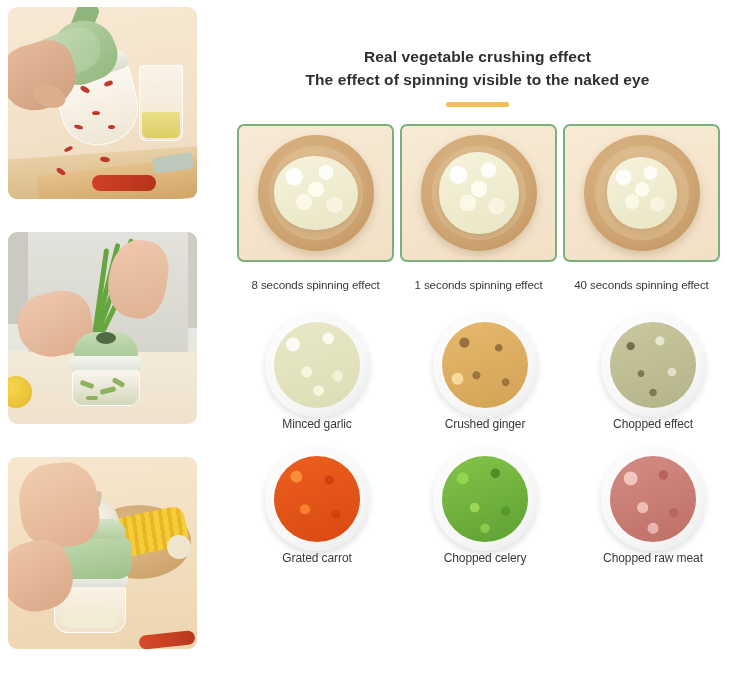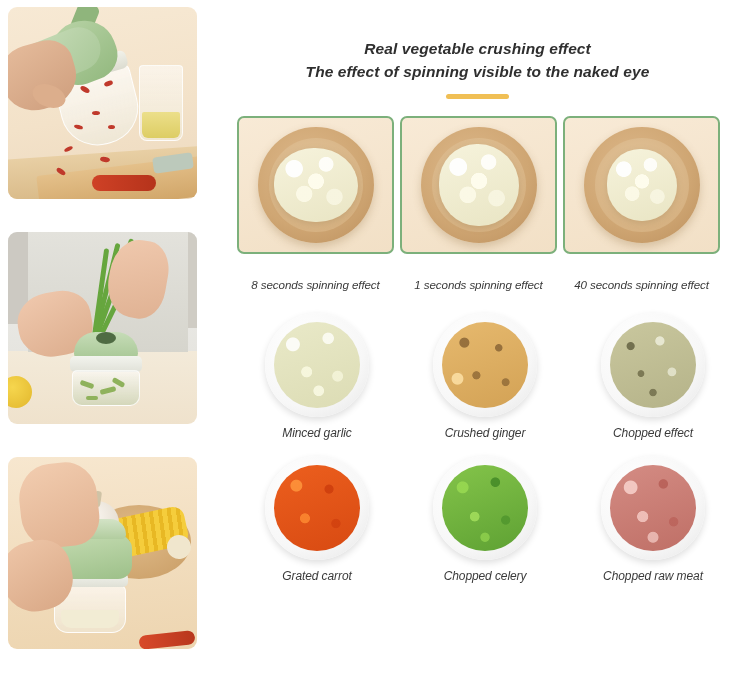--- a/index.html
+++ b/index.html
@@ -179,21 +179,21 @@
     content:''; position:absolute; left:6px; bottom:4px; right:6px; height:18px;
     background:#f2ecd4; border-radius:3px 3px 10px 10px;
   }
   .p3 .chilistrip{
     position:absolute; right:2px; bottom:2px; width:56px; height:14px;
     background:linear-gradient(90deg,#d84a2a,#b8371d); border-radius:7px;
     transform:rotate(-6deg);
   }
 
   
-  .content { position:absolute; left:205px; top:4px; width:545px; height:607px;font-style:italic; }
+  .content { position:absolute; left:205px; top:12px; width:545px; height:607px; }
 
   .head-block { text-align:center; padding-top:33px; }
   .head-line {
     font-size: 15.5px; font-weight: bold; color:#2f2f2f;
     line-height: 23px; letter-spacing:.1px;
   }
   .divider {
     width:63px; height:5px; background:#f0bf55; border-radius:3px;
     margin: 11px auto 0;
   }
@@ -231,21 +231,21 @@
       radial-gradient(circle at 72% 66%, rgba(248,246,226,.9) 0 10%, transparent 11%),
       radial-gradient(circle at 50% 45%, rgba(255,253,238,.95) 0 13%, transparent 14%),
       linear-gradient(160deg,#f6f3dc,#e9e5c4);
     box-shadow: 0 2px 6px rgba(140,115,70,.25);
   }
   .pile-a { width: 84px; height: 74px; }
   .pile-b { width: 80px; height: 82px; }
   .pile-c { width: 70px; height: 72px; }
 
   .panel-labels {
-    display:flex; gap:6px; margin: 24px 0 0 32px;
+    display:flex; gap:6px; margin: 16px 0 0 32px;
   }
   .panel-label {
     width:157px; text-align:center;
     font-size: 11.6px; color:#3a3a3a; letter-spacing:-.1px;
   }
 
   
   .bowl-grid { margin: 22px 0 0 28px; }
   .bowl-row { display:flex; margin-bottom: 16px; }
   .bowl-cell { width: 168px; text-align:center; }
@@ -254,21 +254,21 @@
     border-radius:50%;
     background: radial-gradient(circle at 38% 32%, #ffffff 0%, #f7f7f7 62%, #e4e4e4 100%);
     box-shadow: 0 3px 7px rgba(0,0,0,.13);
     position: relative;
   }
   .bowl .fill {
     position:absolute; left:9px; top:9px; right:9px; bottom:9px;
     border-radius:50%;
   }
   .bowl-label {
-    margin-top: 9px; font-size: 12px; color:#3a3a3a; letter-spacing:-.1px;
+    margin-top: 0; font-size: 12px; color:#3a3a3a; letter-spacing:-.1px;
   }
 
   
   .f-garlic{
     background:
       radial-gradient(circle at 22% 26%, rgba(255,255,255,.85) 0 7%, transparent 8%),
       radial-gradient(circle at 63% 19%, rgba(255,255,250,.8) 0 6%, transparent 7%),
       radial-gradient(circle at 38% 58%, rgba(250,250,226,.85) 0 7%, transparent 8%),
       radial-gradient(circle at 74% 63%, rgba(246,246,220,.8) 0 6%, transparent 7%),
       radial-gradient(circle at 52% 80%, rgba(252,252,232,.8) 0 6%, transparent 7%),

